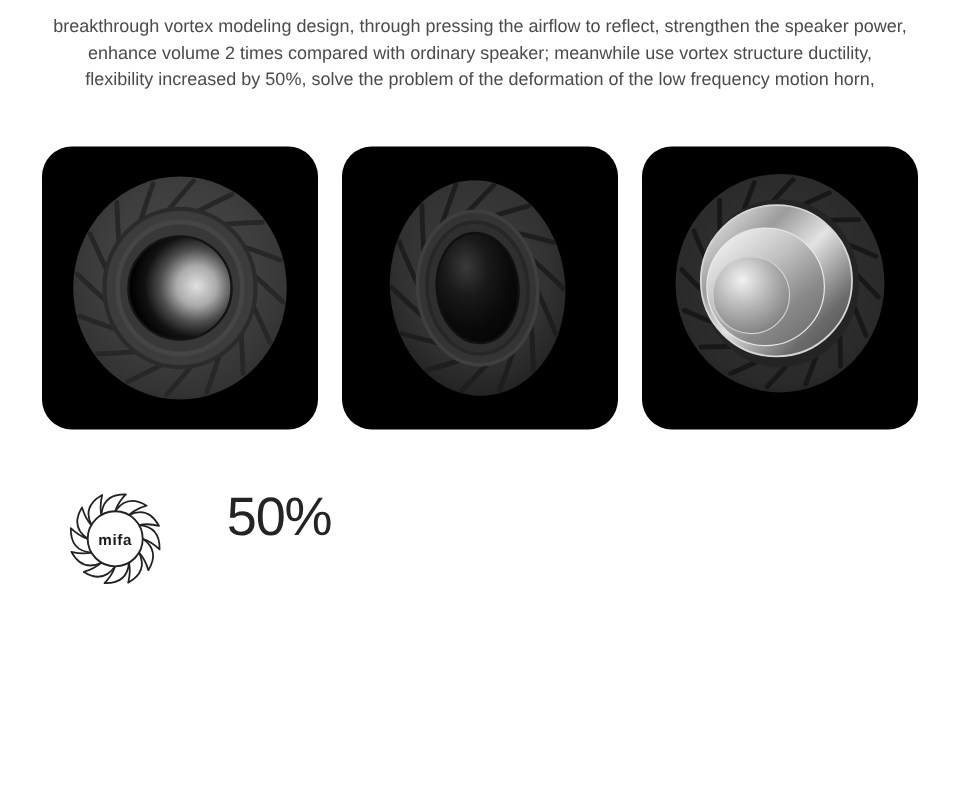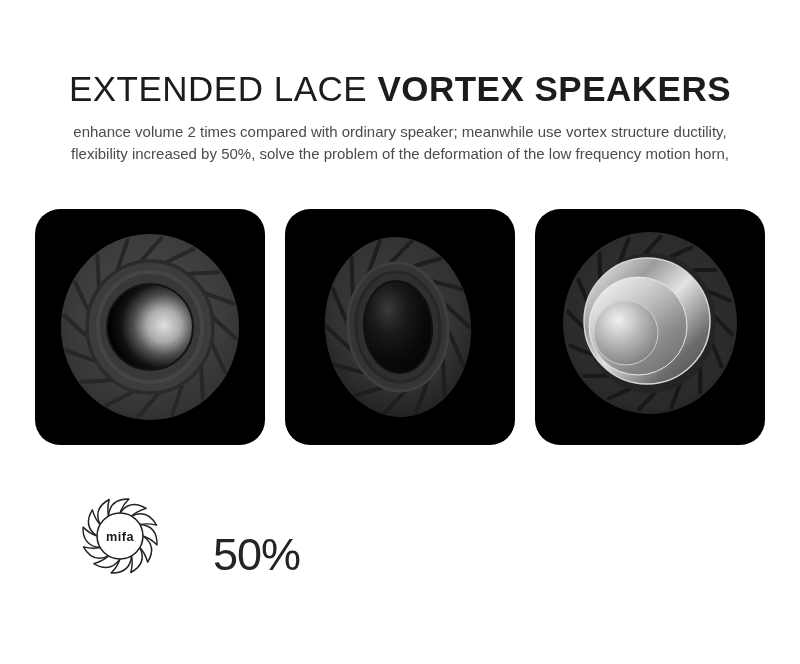--- a/index.html
+++ b/index.html
@@ -5,37 +5,37 @@
   html,body{margin:0;padding:0;background:#fff;}
   body{width:800px;height:664px;overflow:hidden;font-family:"Liberation Sans",sans-serif;}
   .page{position:relative;width:800px;height:664px;background:#ffffff;}
   .title{margin:0;padding-top:69px;text-align:center;font-size:35px;font-weight:400;color:#1c1c1c;letter-spacing:.5px;white-space:nowrap;}
   .title .bold{font-weight:700;}
   .desc{margin-top:12px;text-align:center;font-size:15px;line-height:22px;color:#4b4b4b;}
   .desc-line{white-space:nowrap;}
   .gallery{margin-top:44px;display:flex;justify-content:center;gap:20px;}
   .tile{width:230px;height:236px;background:#000;border-radius:25px;overflow:hidden;}
   .tile svg{display:block;}
-  .stats{margin-top:50px;display:flex;align-items:flex-end;padding-left:79px;}
+  .stats{margin-top:50px;display:flex;align-items:flex-start;padding-left:55px;}
   .logo{width:82px;height:82px;flex:0 0 auto;}
   .stat{display:flex;align-items:baseline;}
   .stat-volume{margin-left:10px;}
   .stat-flex{margin-left:46px;}
   .stat-label{font-size:21px;color:#2d2d2d;white-space:nowrap;}
   .stat-value{font-size:45px;color:#242424;letter-spacing:-1px;margin-left:6px;line-height:1;white-space:nowrap;}
   .brand-text{font-size:13px;font-weight:bold;letter-spacing:.5px;fill:#1a1a1a;font-family:"Liberation Sans",sans-serif;}
 </style>
 </head>
 <body>
 
 <div class="page">
 
-  <h1 class="title"><span>EXTENDED LACE </span><span class="bold">VORTEX SPEAKERS</span></h1>
 
   <div class="desc">
+    <div class="desc-line">breakthrough vortex modeling design, through pressing the airflow to reflect, strengthen the speaker power,</div>
     <div class="desc-line">enhance volume 2 times compared with ordinary speaker; meanwhile use vortex structure ductility,</div>
     <div class="desc-line">flexibility increased by 50%, solve the problem of the deformation of the low frequency motion horn,</div>
   </div>
 
   <div class="gallery">
 
     <div class="tile">
       <svg width="230" height="236" viewBox="0 0 230 236">
         <defs>
           <radialGradient id="rgA" cx="50%" cy="42%" r="62%">

